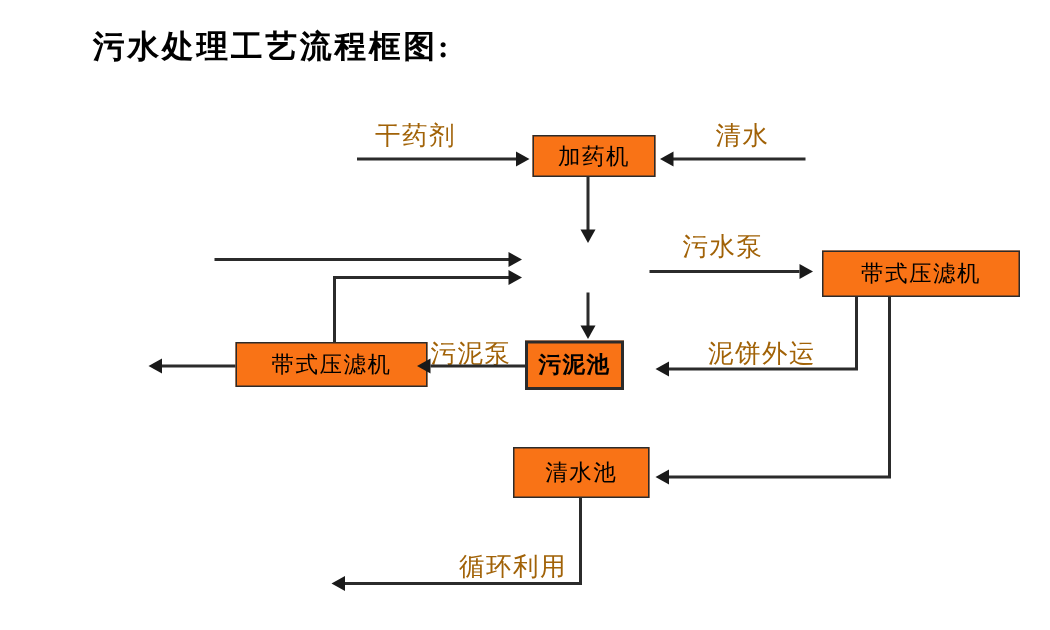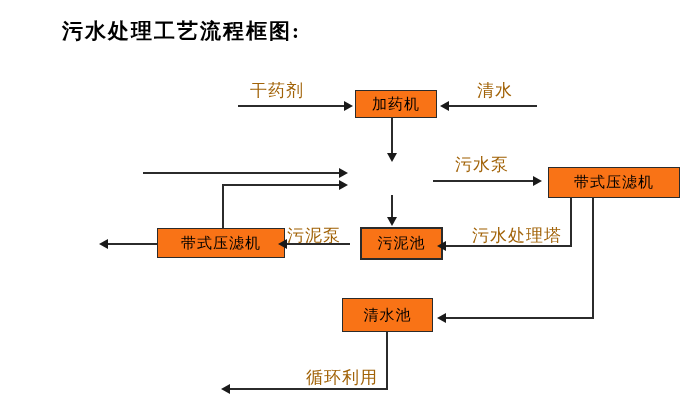--- a/index.html
+++ b/index.html
@@ -29,29 +29,29 @@
 </style>
 </head>
 <body>
 
 <div class="canvas">
 
   <div class="title">污水处理工艺流程框图:</div>
 
   <div class="box" style="left:355px;top:90px;width:82px;height:28px;">加药机</div>
   <div class="box" style="left:548px;top:167px;width:132px;height:31px;">带式压滤机</div>
-  <div class="box thick" style="left:360px;top:227px;width:83px;height:33px;">污泥池</div>
+  <div class="box thick" style="left:350px;top:227px;width:66px;height:33px;font-weight:bold;">污泥池</div>
   <div class="box" style="left:157px;top:228px;width:128px;height:30px;">带式压滤机</div>
   <div class="box" style="left:342px;top:298px;width:91px;height:34px;">清水池</div>
 
   <div class="lbl" style="left:250px;top:79px;">干药剂</div>
   <div class="lbl" style="left:477px;top:79px;text-align:right;">清水</div>
   <div class="lbl" style="left:455px;top:153px;">污水泵</div>
   <div class="lbl" style="left:287px;top:224px;">污泥泵</div>
-  <div class="lbl" style="left:472px;top:224px;">污水处理塔</div>
+  <div class="lbl" style="left:472px;top:224px;">泥饼外运</div>
   <div class="lbl" style="left:262px;top:366px;margin-left:44px;">循环利用</div>
 
   <div class="hl" style="left:238px;top:105px;width:107px;"></div>
   <div class="hl" style="left:447px;top:105px;width:90px;"></div>
   <div class="vl" style="left:391px;top:118px;height:36px;"></div>
   <div class="hl" style="left:143px;top:172px;width:197px;"></div>
   <div class="hl" style="left:222px;top:184px;width:118px;"></div>
   <div class="vl" style="left:222px;top:184px;height:44px;"></div>
   <div class="hl" style="left:433px;top:180px;width:100px;"></div>
   <div class="vl" style="left:391px;top:195px;height:23px;"></div>

